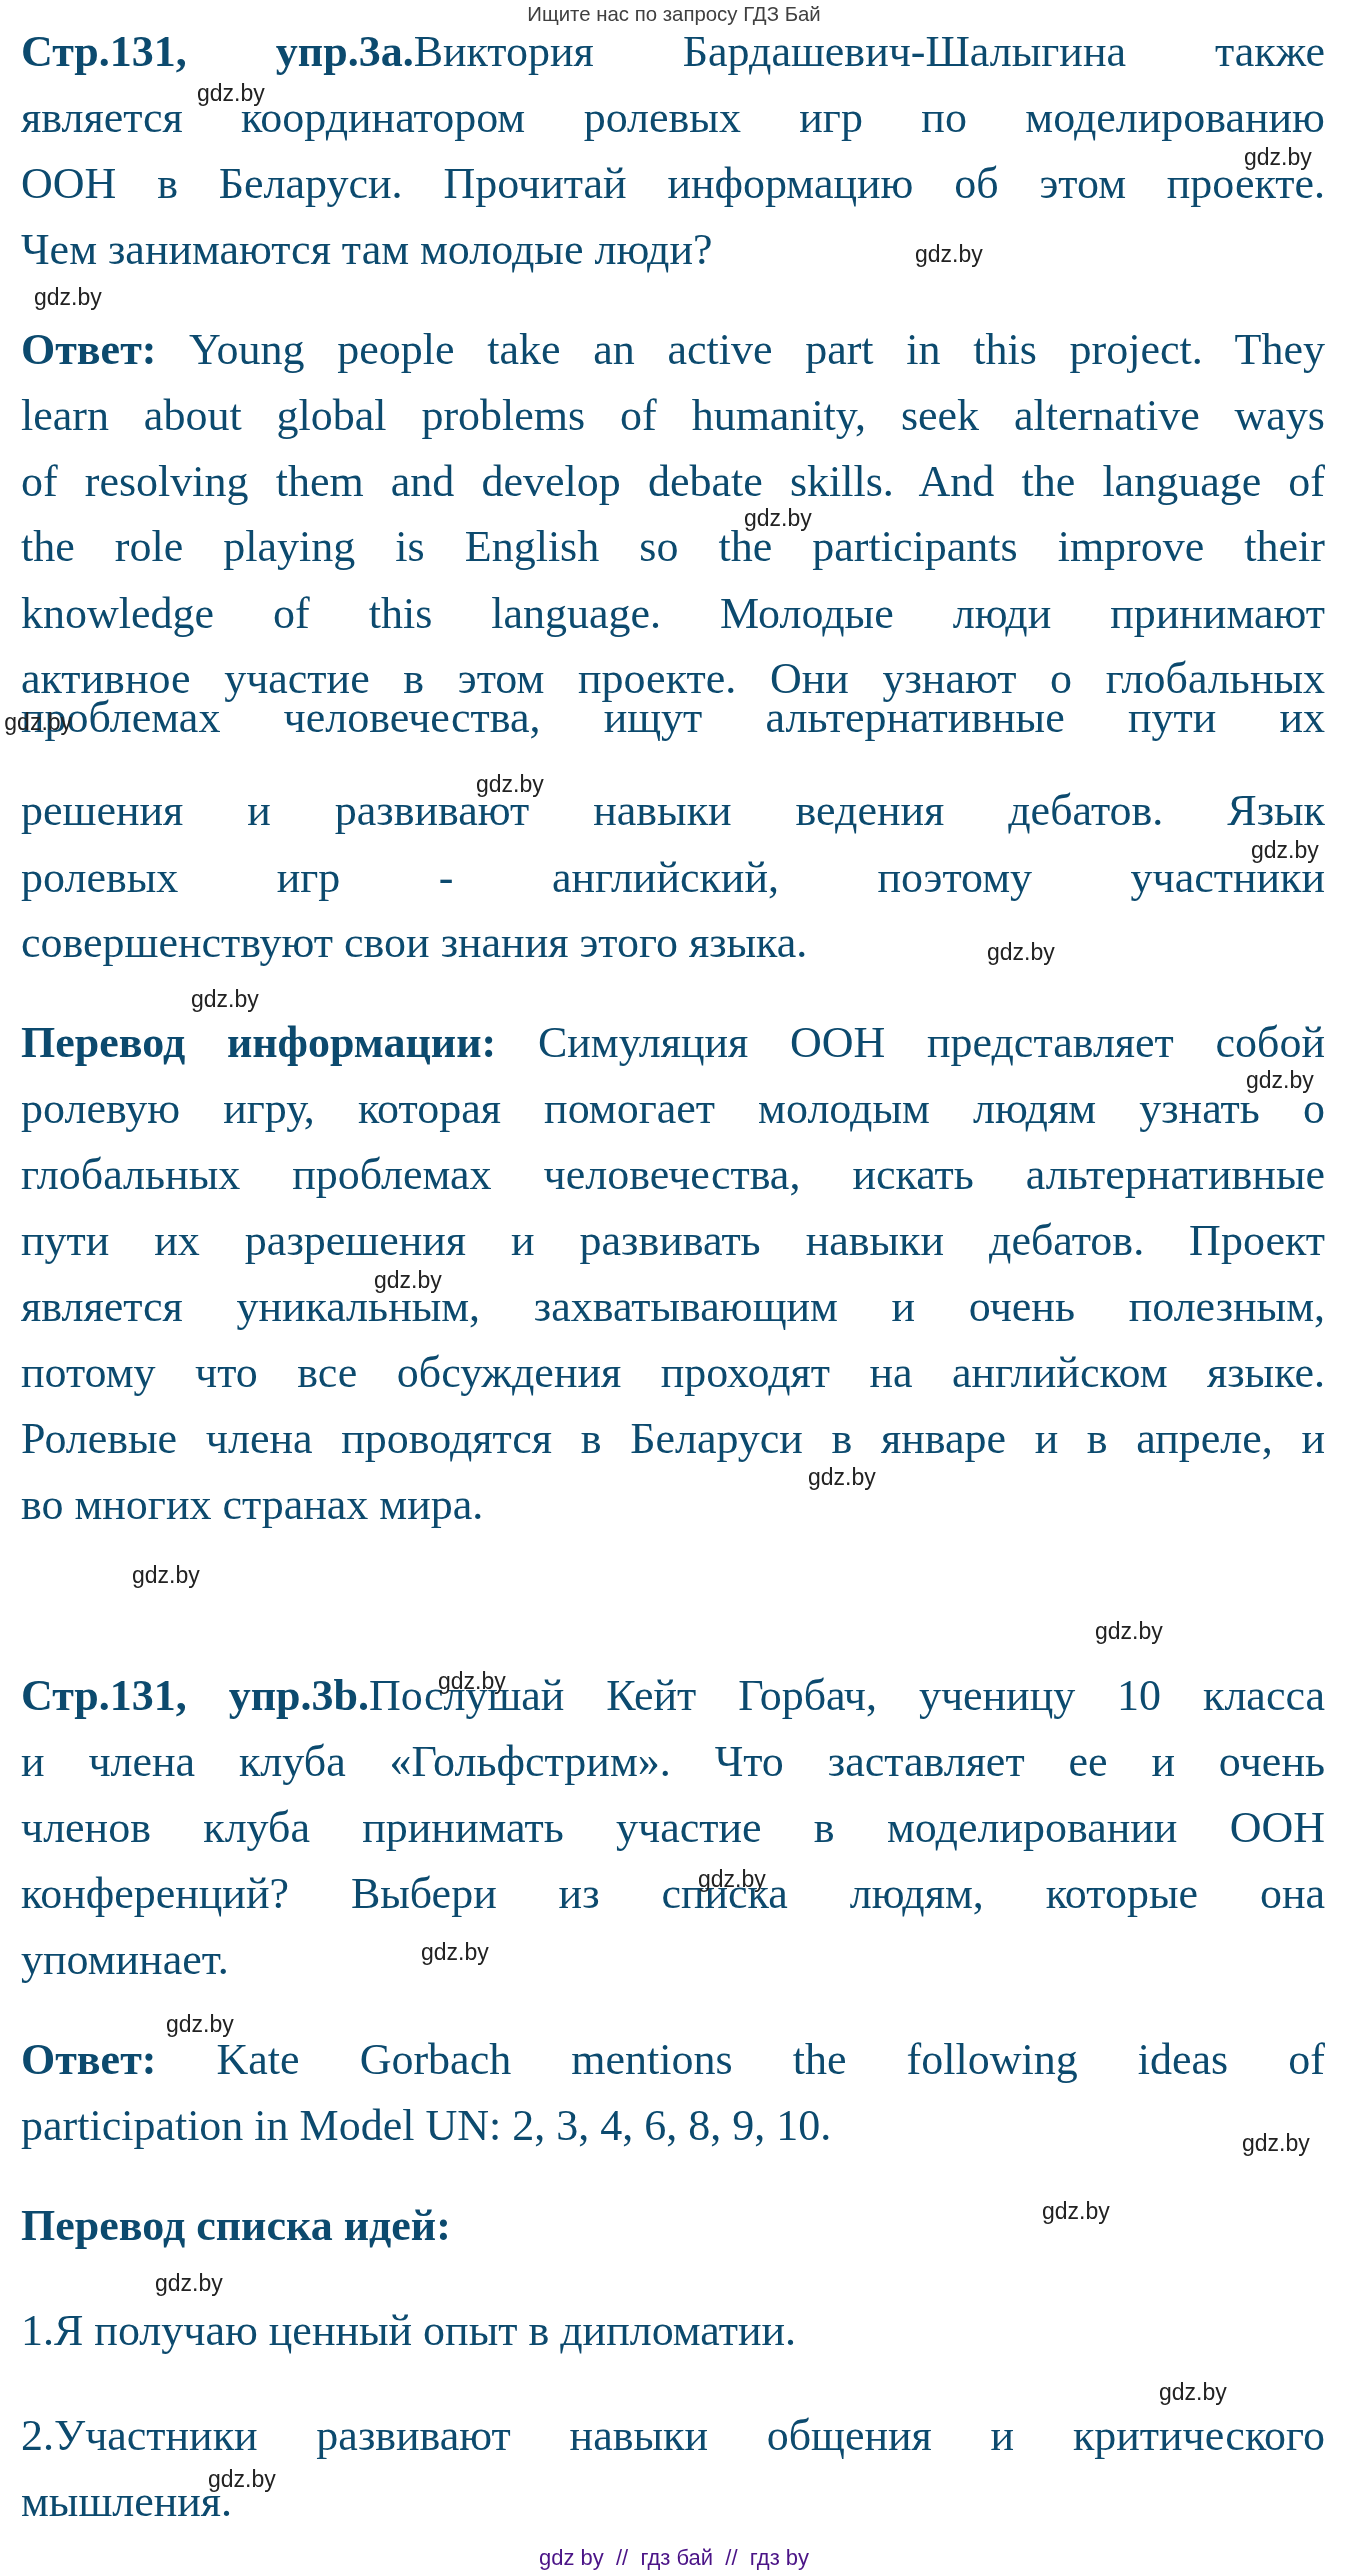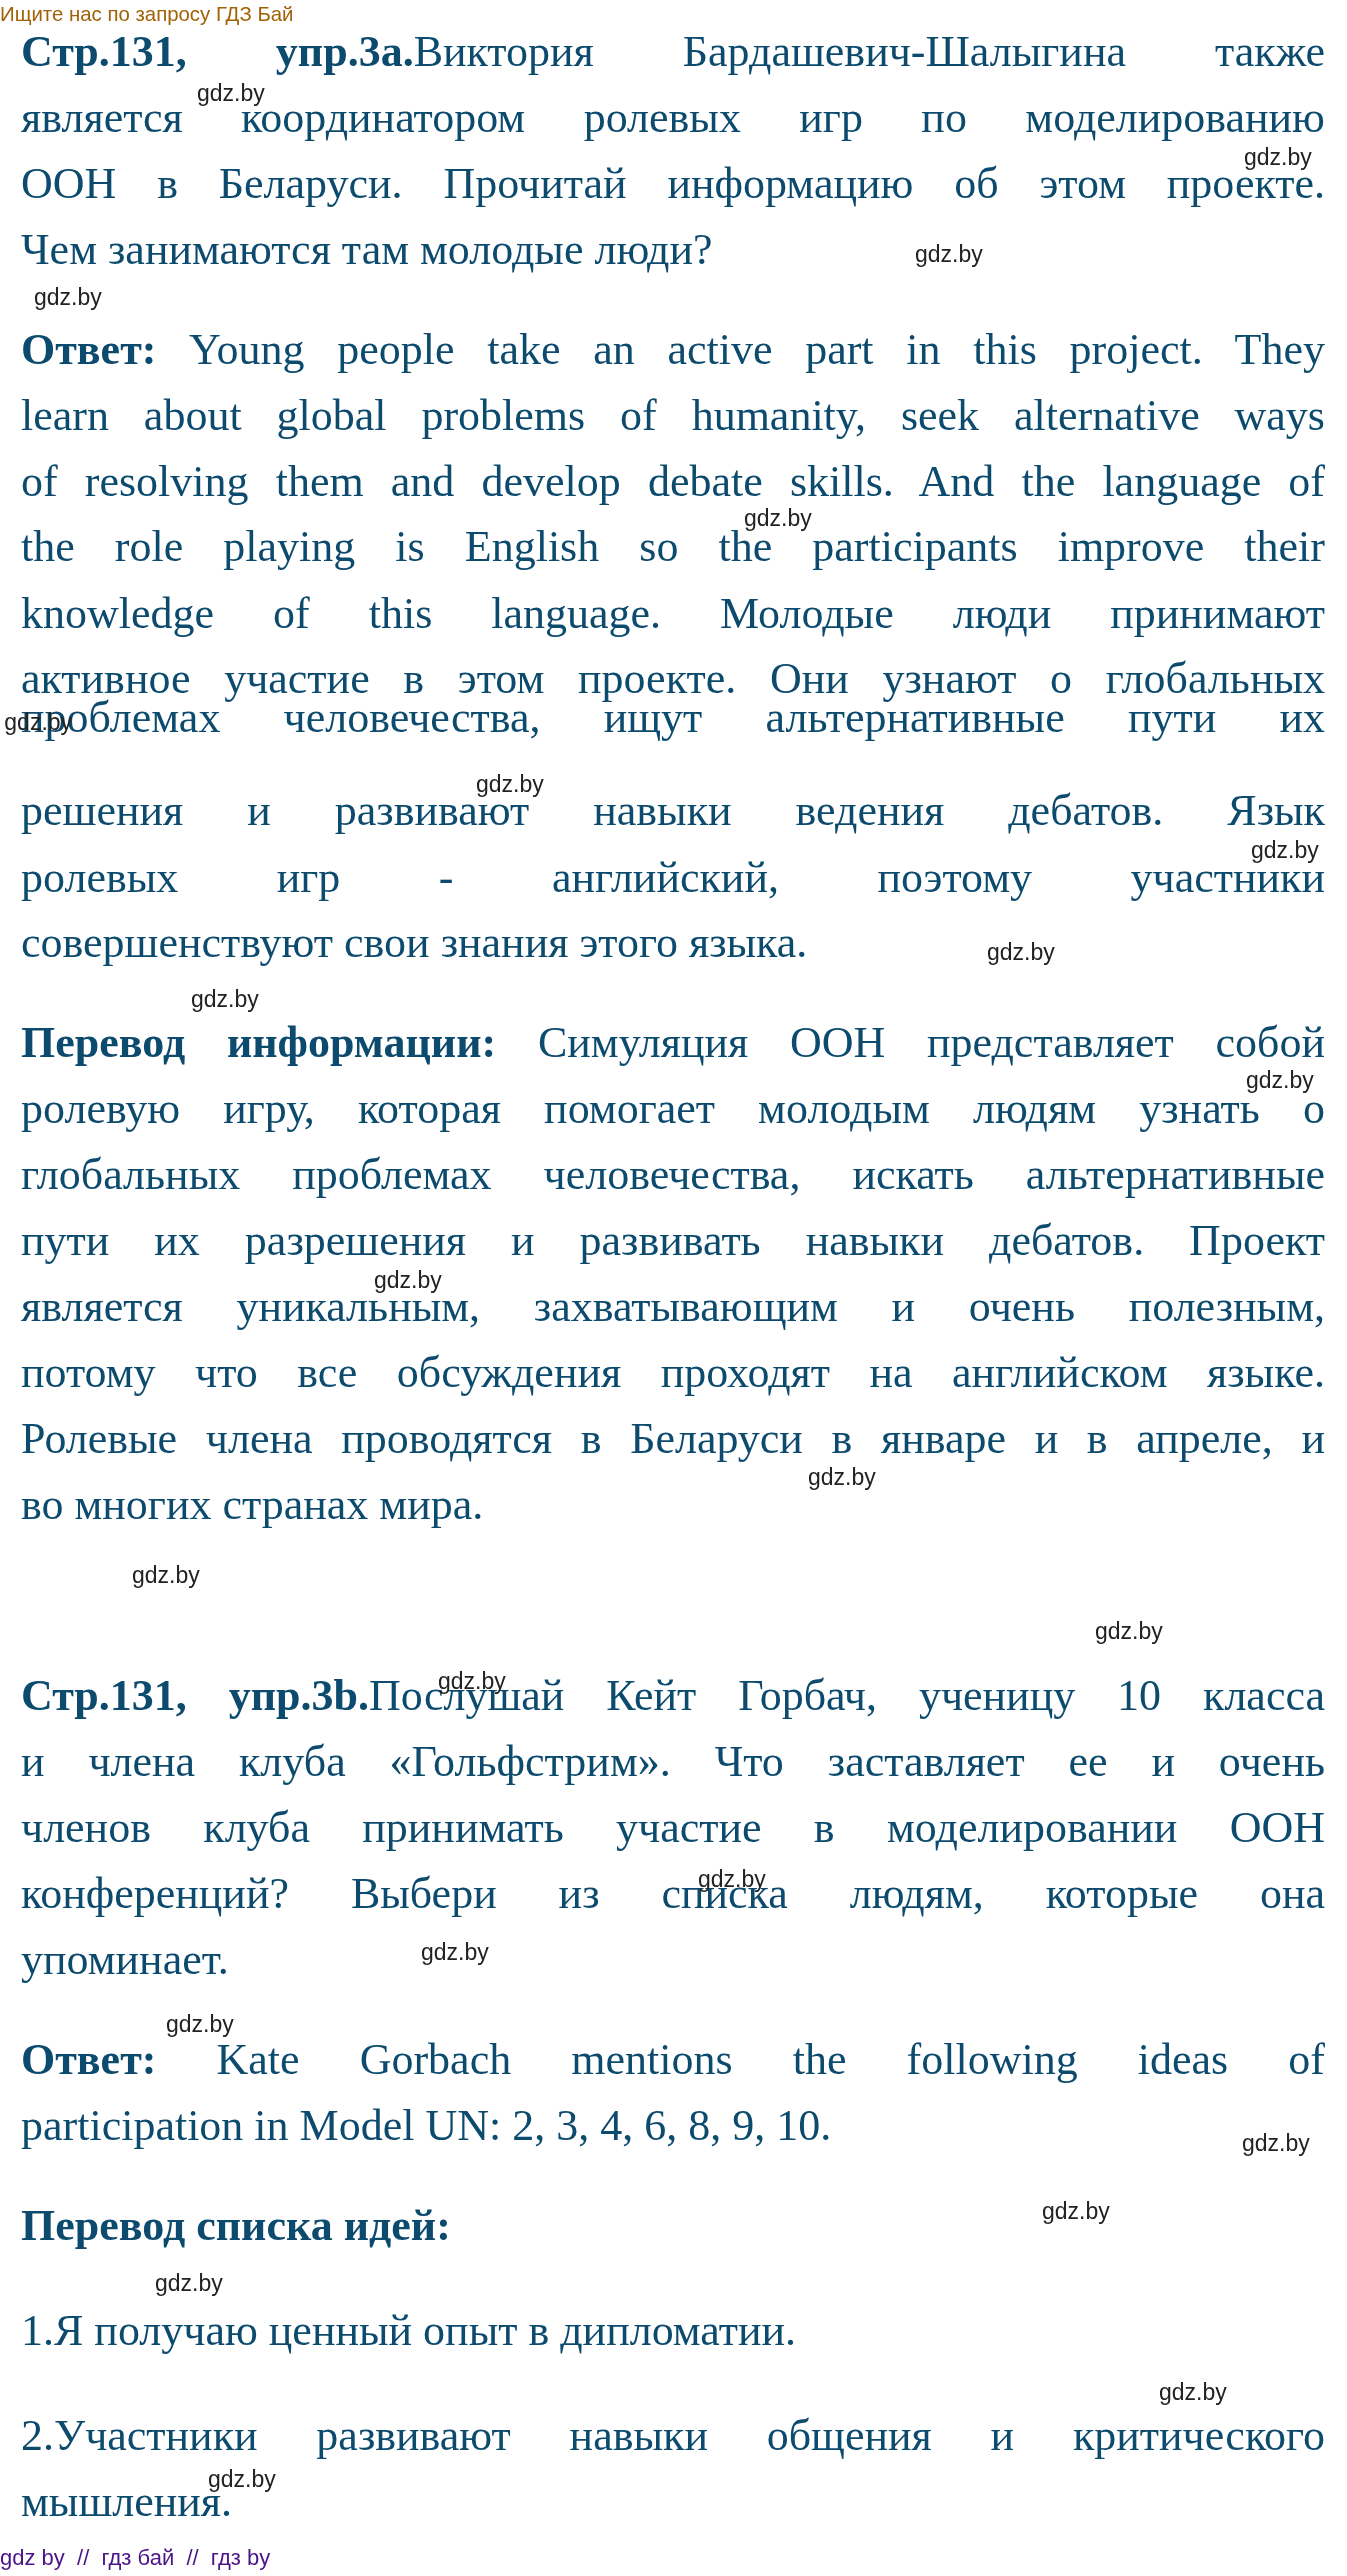--- a/index.html
+++ b/index.html
@@ -1,28 +1,28 @@
 <!DOCTYPE html>
 <html style="font-size:13.6px"><head>
 <meta charset="utf-8">
 <style>
   html, body { margin: 0; padding: 0; background: #ffffff; }
   body { width: 1348px; height: 2576px; position: relative; overflow: hidden; }
   .page { position: absolute; inset: 0; }
 
   .top-banner {
     position: absolute; top: 1.7px; left: 0; width: 1348px;
-    text-align: left;
+    text-align: center;
     font-family: "Liberation Sans", "DejaVu Sans", sans-serif;
     font-size: 20.4px; line-height: 24px;
-    color: #a16207;
+    color: #404040;
   }
   .footer {
     position: absolute; top: 2544px; left: 0; width: 1348px;
-    text-align: left;
+    text-align: center;
     font-family: "Liberation Sans", "DejaVu Sans", sans-serif;
     font-size: 22px; line-height: 27px;
     color: #4b1487;
     white-space: pre;
   }
 
   .line {
     position: absolute; left: 21px; width: 1304px;
     font-family: "Liberation Serif", "DejaVu Serif", serif;
     font-size: 44px; line-height: 51px;

